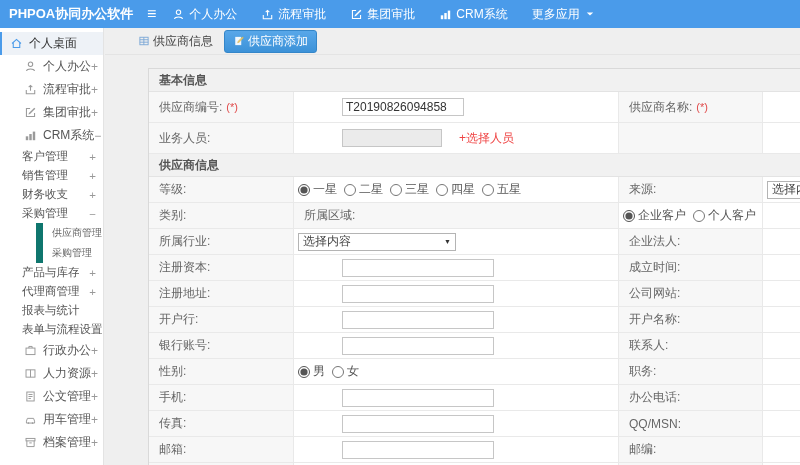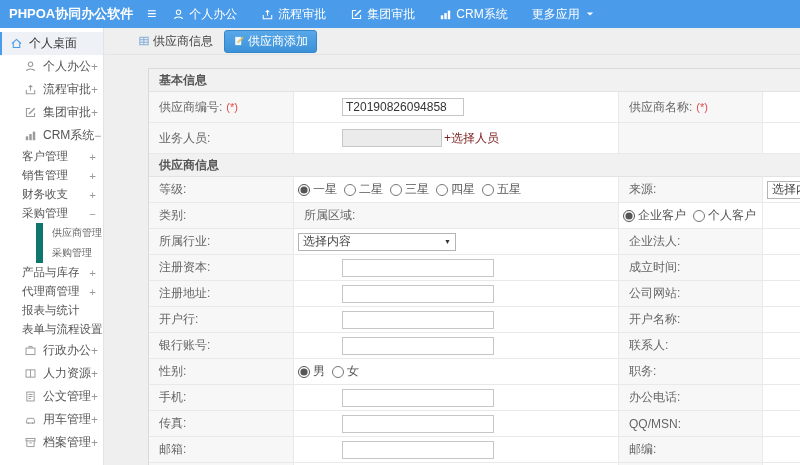--- a/index.html
+++ b/index.html
@@ -44,21 +44,21 @@
   .sec-detail .frow{height:25px;}
   .cell{display:flex;align-items:center;overflow:hidden;}
   .lab{background:#f7f7f7;padding-left:10px;color:#666;border-right:1px solid #e9e9e9;}
   .fld{padding-left:4px;border-right:1px solid #e9e9e9;white-space:nowrap;}
   .fld:last-child{border-right:none;}
   .req{color:#e04b4b;font-style:normal;margin-left:4px;font-size:11px;}
   .ti{height:18px;box-sizing:border-box;border:1px solid #c6c6c6;width:152px;
     font-size:12px;padding:1px 3px;color:#333;font-family:inherit;background:#fff;margin-left:44px;}
   .ti.sm{width:122px;}
   .ti.ro{width:100px;background:#ebebeb;}
-  .lnk{color:#7f1d1d;margin-left:2px;text-decoration:none;cursor:pointer;}
+  .lnk{color:#ef4444;margin-left:17px;text-decoration:none;cursor:pointer;}
   .sel{display:inline-flex;align-items:center;justify-content:space-between;width:158px;height:18px;
     box-sizing:border-box;border:1px solid #b4b4b4;background:#fff;padding:0 4px;color:#444;cursor:pointer;}
   .sel .sel-a{font-size:7px;color:#333;}
   .rad{display:inline-flex;align-items:center;margin-right:7px;color:#555;cursor:pointer;}
   .rad input{width:12px;height:12px;margin:0 3px 0 0;accent-color:#555;}
 </style>
 </head>
 <body>
 
 <header class="topbar">

